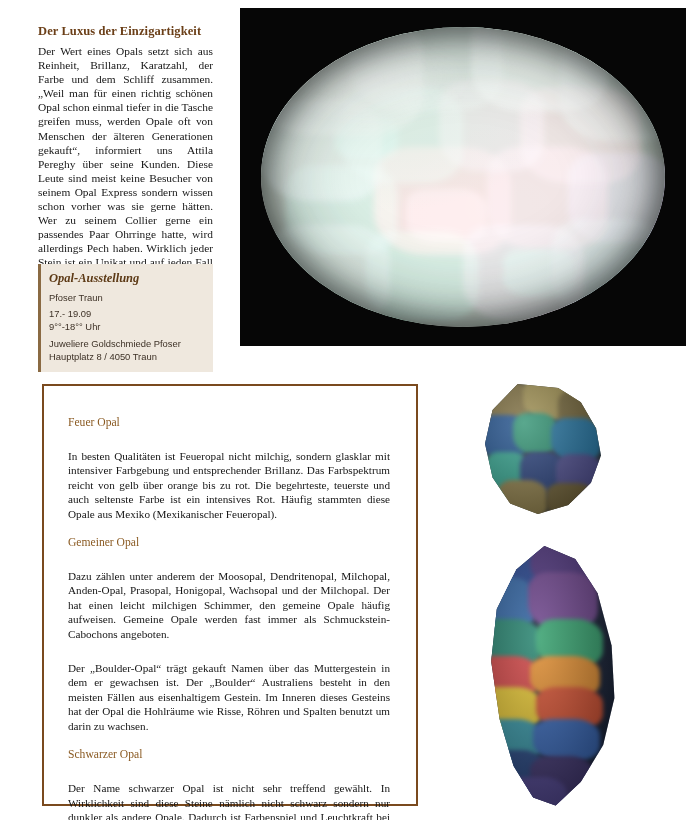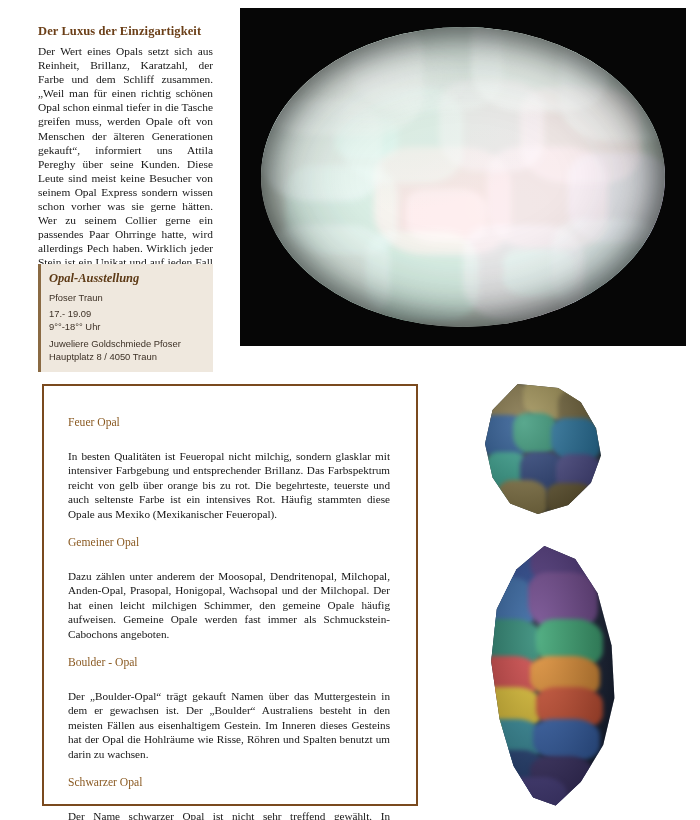--- a/index.html
+++ b/index.html
@@ -301,21 +301,20 @@
       <div class="type-heading">Feuer Opal</div>
       <div class="type-text">In besten Qualitäten ist Feueropal nicht milchig, sondern glasklar mit intensiver Farbgebung und entsprechender Brillanz. Das Farbspektrum reicht von gelb über orange bis zu rot. Die begehrteste, teuerste und auch seltenste Farbe ist ein intensives Rot. Häufig stammten diese Opale aus Mexiko (Mexikanischer Feueropal).</div>
     </div>
 
     <div class="type-block">
       <div class="type-heading">Gemeiner Opal</div>
       <div class="type-text">Dazu zählen unter anderem der Moosopal, Dendritenopal, Milchopal, Anden-Opal, Prasopal, Honigopal, Wachsopal und der Milchopal. Der hat einen leicht milchigen Schimmer, den gemeine Opale häufig aufweisen. Gemeine Opale werden fast immer als Schmuckstein-Cabochons angeboten.</div>
     </div>
 
     <div class="type-block">
-      <div class="type-heading">Boulder - Opal</div>
       <div class="type-text">Der „Boulder-Opal“ trägt gekauft Namen über das Muttergestein in dem er gewachsen ist. Der „Boulder“ Australiens besteht in den meisten Fällen aus eisenhaltigem Gestein. Im Inneren dieses Gesteins hat der Opal die Hohlräume wie Risse, Röhren und Spalten benutzt um darin zu wachsen.</div>
     </div>
 
     <div class="type-block">
       <div class="type-heading">Schwarzer Opal</div>
       <div class="type-text">Der Name schwarzer Opal ist nicht sehr treffend gewählt. In Wirklichkeit sind diese Steine nämlich nicht schwarz sondern nur dunkler als andere Opale. Dadurch ist Farbenspiel und Leuchtkraft bei diesem Opal viel intensiver. „Dunkler Opal“, wäre ein besserer Name für den wertvollsten unter den Opalen.</div>
     </div>
 
   </div>
 

